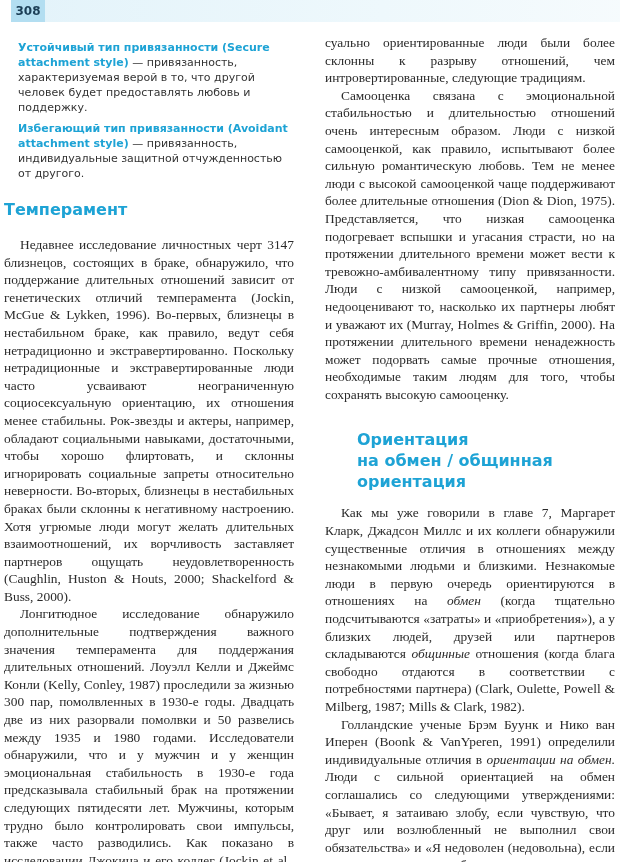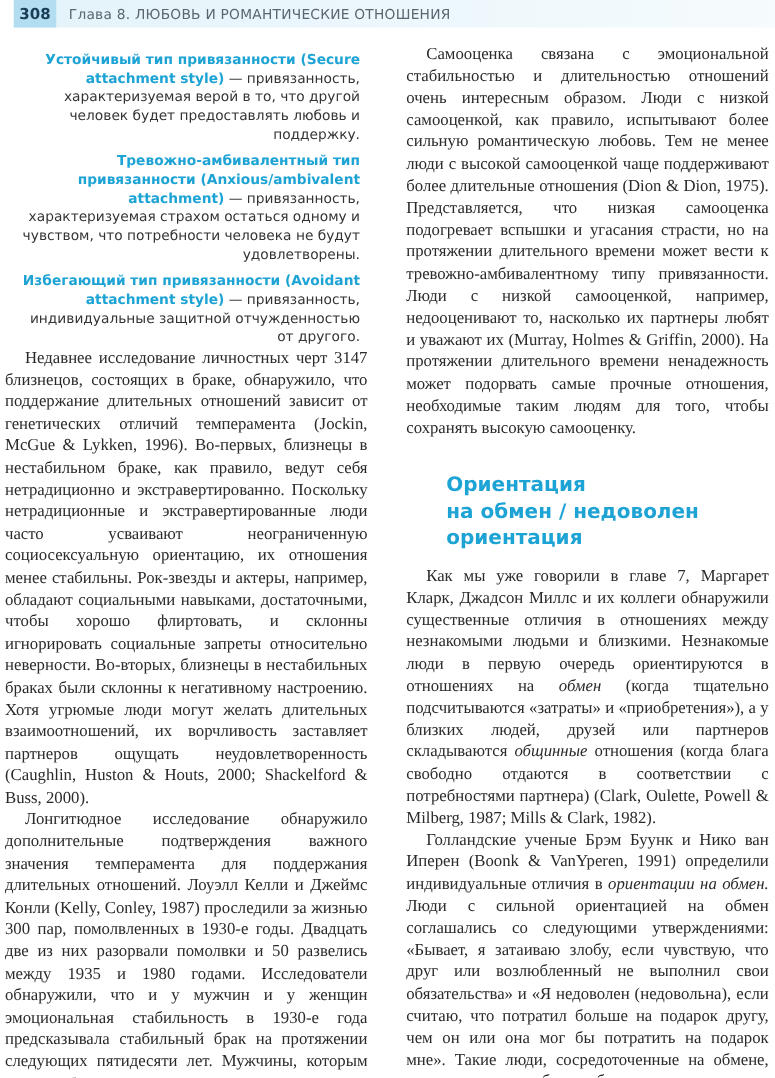--- a/index.html
+++ b/index.html
@@ -30,60 +30,58 @@
   .col-left { left: 4px; }
   .col-right { left: 325px; }
   p.body {
     margin: 0; font-size: 13.4px; line-height: 17.6px;
     text-align: justify; hyphens: auto;
   }
   p.indent { text-indent: 16px; }
   .gloss {
     margin: 6px 0 0 14px; width: 270px;
     font-family: "DejaVu Sans", "Liberation Sans", sans-serif;
-    font-size: 11px; line-height: 15px; color: #333; text-align: right;
+    font-size: 11px; line-height: 15px; color: #333;
   }
   .gloss + .gloss { margin-top: 6px; }
   .gloss .term { color: #1ea3d5; font-weight: bold; }
   h2.section {
     font-family: "DejaVu Sans", "Liberation Sans", sans-serif;
     font-weight: bold; color: #1ea3d5;
     font-size: 16px; line-height: 21px; margin: 0;
   }
   em.it { }
 </style>
 </head>
 <body>
 
 <div class="header">
   <div class="page-num">308</div>
-  <div class="running-head">Глава 8. ЛЮБОВЬ И РОМАНТИЧЕСКИЕ ОТНОШЕНИЯ</div>
 </div>
 
 <div class="col col-left">
 
   <div class="gloss">
     <span class="term">Устойчивый тип привязанности (Secure attachment style)</span><span> — привязанность, характеризуемая верой в то, что другой человек будет предоставлять любовь и поддержку.</span>
   </div>
   <div class="gloss">
-    <span class="term">Тревожно-амбивалентный тип привязанности (Anxious/ambivalent attachment)</span><span> — привязанность, характеризуемая страхом остаться одному и чувством, что потребности человека не будут удовлетворены.</span>
-  </div>
-  <div class="gloss">
     <span class="term">Избегающий тип привязанности (Avoidant attachment style)</span><span> — привязанность, индивидуальные защитной отчужденностью от другого.</span>
   </div>
 
+  <h2 class="section" style="margin-top:18px; margin-bottom:16px;">Темперамент</h2>
 
   <p class="body indent">Недавнее исследование личностных черт 3147 близнецов, состоящих в браке, обнаружило, что поддержание длительных отношений зависит от генетических отличий темперамента (Jockin, McGue &amp; Lykken, 1996). Во-первых, близнецы в нестабильном браке, как правило, ведут себя нетрадиционно и экстравертированно. Поскольку нетрадиционные и экстравертированные люди часто усваивают неограниченную социосексуальную ориентацию, их отношения менее стабильны. Рок-звезды и актеры, например, обладают социальными навыками, достаточными, чтобы хорошо флиртовать, и склонны игнорировать социальные запреты относительно неверности. Во-вторых, близнецы в нестабильных браках были склонны к негативному настроению. Хотя угрюмые люди могут желать длительных взаимоотношений, их ворчливость заставляет партнеров ощущать неудовлетворенность (Caughlin, Huston &amp; Houts, 2000; Shackelford &amp; Buss, 2000).</p>
   <p class="body indent">Лонгитюдное исследование обнаружило дополнительные подтверждения важного значения темперамента для поддержания длительных отношений. Лоуэлл Келли и Джеймс Конли (Kelly, Conley, 1987) проследили за жизнью 300 пар, помолвленных в 1930-е годы. Двадцать две из них разорвали помолвки и 50 развелись между 1935 и 1980 годами. Исследователи обнаружили, что и у мужчин и у женщин эмоциональная стабильность в 1930-е года предсказывала стабильный брак на протяжении следующих пятидесяти лет. Мужчины, которым трудно было контролировать свои импульсы, также часто разводились. Как показано в исследовании Джокина и его коллег (Jockin et al., 1996), экстравертированные и нетрадиционно социосек-</p>
 </div>
 
 <div class="col col-right">
+  <p class="body">суально ориентированные люди были более склонны к разрыву отношений, чем интровертированные, следующие традициям.</p>
   <p class="body indent">Самооценка связана с эмоциональной стабильностью и длительностью отношений очень интересным образом. Люди с низкой самооценкой, как правило, испытывают более сильную романтическую любовь. Тем не менее люди с высокой самооценкой чаще поддерживают более длительные отношения (Dion &amp; Dion, 1975). Представляется, что низкая самооценка подогревает вспышки и угасания страсти, но на протяжении длительного времени может вести к тревожно-амбивалентному типу привязанности. Люди с низкой самооценкой, например, недооценивают то, насколько их партнеры любят и уважают их (Murray, Holmes &amp; Griffin, 2000). На протяжении длительного времени ненадежность может подорвать самые прочные отношения, необходимые таким людям для того, чтобы сохранять высокую самооценку.</p>
 
   <h2 class="section" style="margin-top:26px; margin-bottom:12px;margin-left:32px;">
     <span>Ориентация</span><br>
-    <span>на обмен / недоволен ориентация</span>
+    <span>на обмен / общинная ориентация</span>
   </h2>
 
   <p class="body indent"><span>Как мы уже говорили в главе 7, Маргарет Кларк, Джадсон Миллс и их коллеги обнаружили существенные отличия в отношениях между незнакомыми людьми и близкими. Незнакомые люди в первую очередь ориентируются в отношениях на </span><em class="it">обмен</em><span> (когда тщательно подсчитываются «затраты» и «приобретения»), а у близких людей, друзей или партнеров складываются </span><em class="it">общинные</em><span> отношения (когда блага свободно отдаются в соответствии с потребностями партнера) (Clark, Oulette, Powell &amp; Milberg, 1987; Mills &amp; Clark, 1982).</span></p>
 
   <p class="body indent"><span>Голландские ученые Брэм Буунк и Нико ван Иперен (Boonk &amp; VanYperen, 1991) определили индивидуальные отличия в </span><em class="it">ориентации на обмен.</em><span> Люди с сильной ориентацией на обмен соглашались со следующими утверждениями: «Бывает, я затаиваю злобу, если чувствую, что друг или возлюбленный не выполнил свои обязательства» и «Я недоволен (недовольна), если считаю, что потратил больше на подарок другу, чем он или она мог бы потратить на подарок мне». Такие люди, сосредоточенные на обмене, как и можно было бы предполагать, не удовлетворены, если осознают, что их партнеры совершили более удачную сделку. Если мы примем во внимание общечеловеческую тенденцию формировать такие атрибуции «я», чтобы видеть себя в наилучшем свете, то, пожалуй, нет ничего удивительного в том, что люди с сильной ориентацией на обмен, как правило, более несчастливы в любви.</span></p>
 </div>
 
 </body></html>

